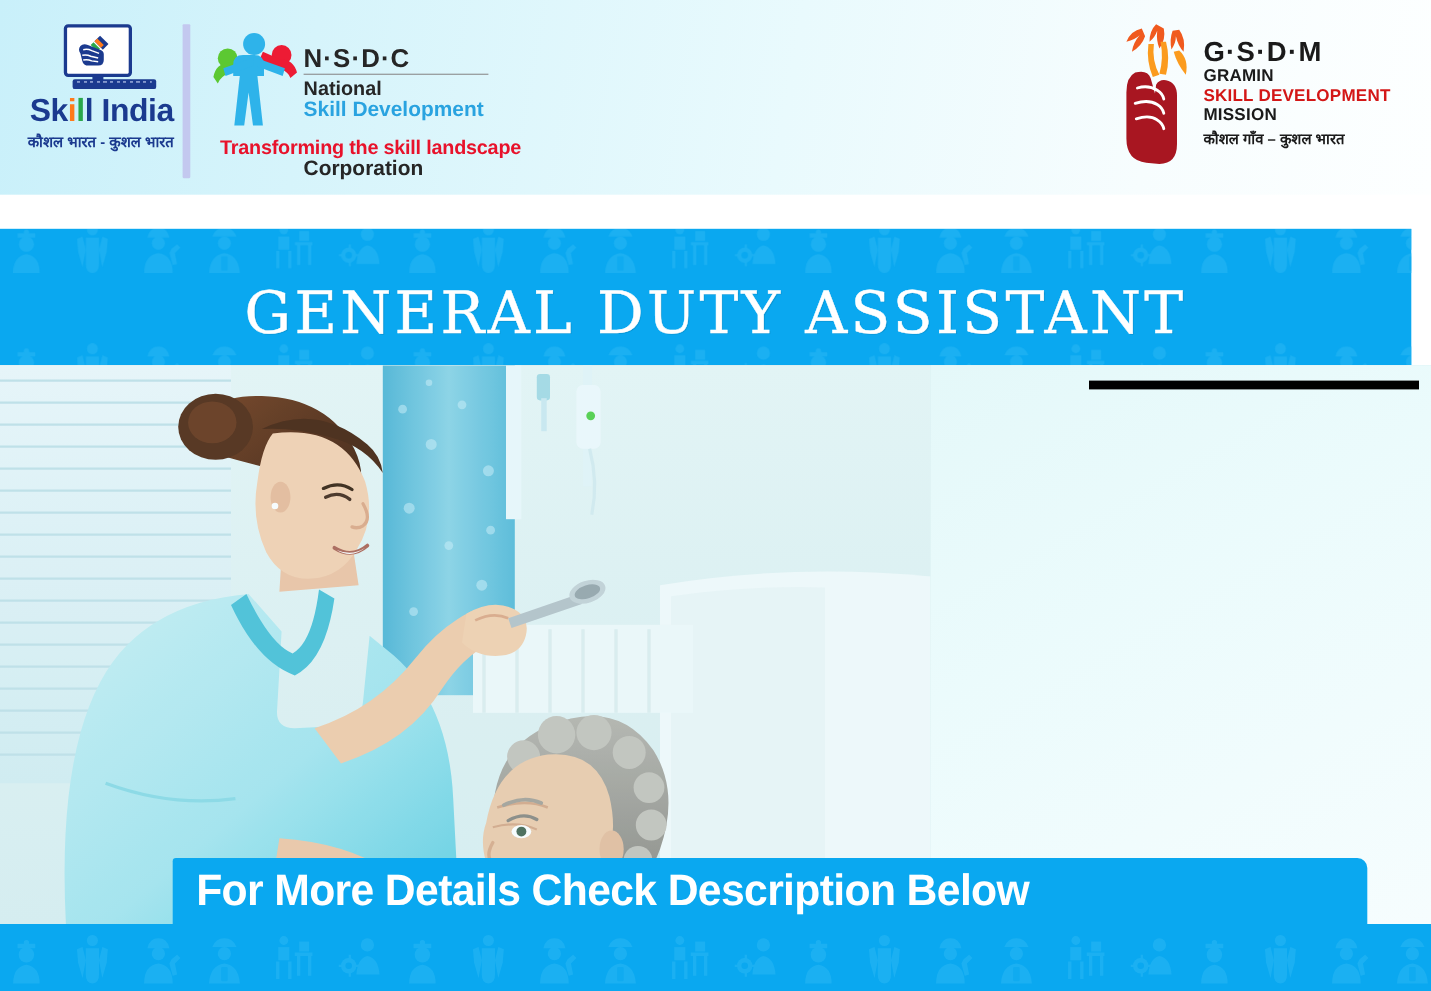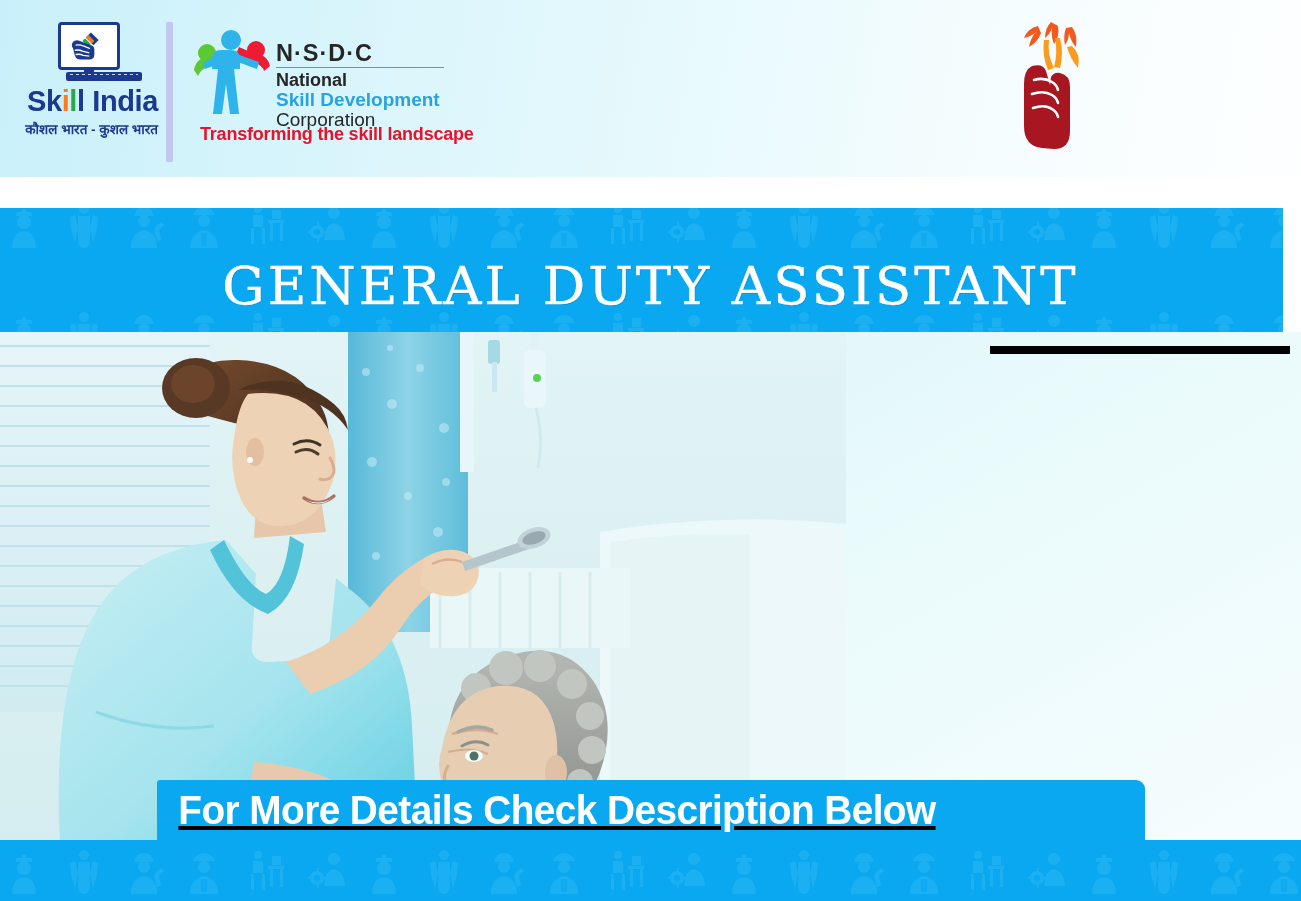--- a/index.html
+++ b/index.html
@@ -42,21 +42,21 @@
   .si-hi{font-size:13.5px;font-weight:bold;color:#1b3a8f;margin-top:4px;white-space:nowrap;}
 
   
   .nsdc{position:absolute;left:192px;top:26px;width:248px;height:125px;}
   .nsdc-fig{position:absolute;left:0;top:0;width:80px;height:92px;}
   .nsdc-txt{position:absolute;left:84px;top:15px;width:168px;}
   .nsdc-abbr{font-size:23.5px;font-weight:bold;color:#262626;letter-spacing:1px;line-height:25px;
     border-bottom:1.5px solid #8c8c8c;padding-bottom:1px;white-space:nowrap;}
   .nsdc-l1{font-size:18px;font-weight:bold;color:#262626;line-height:20px;margin-top:2px;}
   .nsdc-l2{font-size:19px;font-weight:bold;color:#29a3e0;line-height:20px;}
-  .nsdc-l3{font-size:19px;font-weight:normal;color:#262626;line-height:20px;}
+  .nsdc-l3{font-size:19px;font-weight:bold;color:#262626;line-height:20px;margin-top:34px;}
   .nsdc-tag{position:absolute;left:8px;top:98px;font-size:18px;font-weight:bold;color:#e8122b;
     letter-spacing:-0.2px;white-space:nowrap;}
 
   
   .gsdm{position:absolute;left:1008px;top:18px;width:272px;height:140px;}
   .gsdm-mark{position:absolute;left:0;top:0;width:78px;height:136px;}
   .gsdm-txt{position:absolute;left:86px;top:16px;width:190px;}
   .gsdm-abbr{font-size:25px;font-weight:bold;color:#1a1a1a;letter-spacing:1.2px;line-height:27px;white-space:nowrap;}
   .gsdm-l1{font-size:15.5px;font-weight:bold;color:#1a1a1a;line-height:17.5px;letter-spacing:0.2px;}
   .gsdm-l2{font-size:15.5px;font-weight:bold;color:#d31717;line-height:17.5px;letter-spacing:0.2px;white-space:nowrap;}
@@ -93,23 +93,23 @@
   .desc-rule{position:absolute;left:144px;top:14px;width:300px;height:8px;background:#000000;}
   .desc-text{
     position:absolute;left:7px;top:28px;width:440px;
     font-size:22.5px;line-height:39px;color:#1a1a1a;
     text-align:justify;text-justify:inter-word;
   }
   .desc-text::after{content:"";display:inline-block;width:100%;}
 
   
   .cta{
-    position:absolute;left:157px;top:780px;width:988px;height:60px;
+    position:absolute;left:157px;top:780px;width:1086px;height:60px;
     background:#0aa8f0;border-top-right-radius:9px;border-top-left-radius:3px;
-    display:flex;align-items:center;text-decoration:underline;
+    display:flex;align-items:center;
   }
   .cta-text{
     font-size:40px;font-weight:bold;color:#ffffff;
     letter-spacing:-0.6px;padding-left:22px;white-space:nowrap;
     font-family:"Liberation Sans", sans-serif;
     transform:scaleX(0.97);transform-origin:left center;
   }
 
   
   .bottom-strip{
@@ -177,20 +177,27 @@
         <g fill="#fb9b1e">
           <path d="M36 22 q-2 16 4 30 l6 -2 q-7 -13 -5 -28 z"></path>
           <path d="M52 20 q4 15 0 30 l-6 -1 q4 -14 1 -29 z"></path>
           <path d="M64 28 q9 8 6 22 q-8 -10 -11 -21 z"></path>
         </g>
         <path d="M24 48 q-8 4 -8 18 l0 42 q0 20 18 22 l12 1 q16 0 16 -18 l0 -44 q0 -12 -10 -14 q-6 -1 -9 4 l-1 8 l-4 -14 q-3 -8 -14 -5 z" fill="#a81621"></path>
         <path d="M26 62 q10 -3 18 2 q5 3 6 8" stroke="#ffffff" stroke-width="2.6" fill="none" stroke-linecap="round"></path>
         <path d="M24 76 q12 -4 20 1 q5 3 6 8" stroke="#ffffff" stroke-width="2.6" fill="none" stroke-linecap="round"></path>
         <path d="M25 90 q12 -4 19 1 q5 3 6 8" stroke="#ffffff" stroke-width="2.6" fill="none" stroke-linecap="round"></path>
       </svg>
+      <div class="gsdm-txt">
+        <div class="gsdm-abbr">G·S·D·M</div>
+        <div class="gsdm-l1">GRAMIN</div>
+        <div class="gsdm-l2">SKILL DEVELOPMENT</div>
+        <div class="gsdm-l3">MISSION</div>
+        <div class="gsdm-hi">कौशल गाँव – कुशल भारत</div>
+      </div>
     </div>
   </div>
 
   <div class="title-band">
     <svg class="band-pattern" viewBox="0 0 1301 155" preserveAspectRatio="none">
       <defs>
         <g id="w-nurse">
           <circle cx="16" cy="9" r="2.4" fill="#45c4f7"></circle>
           <path d="M8 10 h16 v4 h-16 z" fill="#45c4f7"></path>
           <circle cx="16" cy="20" r="7" fill="#45c4f7"></circle>

